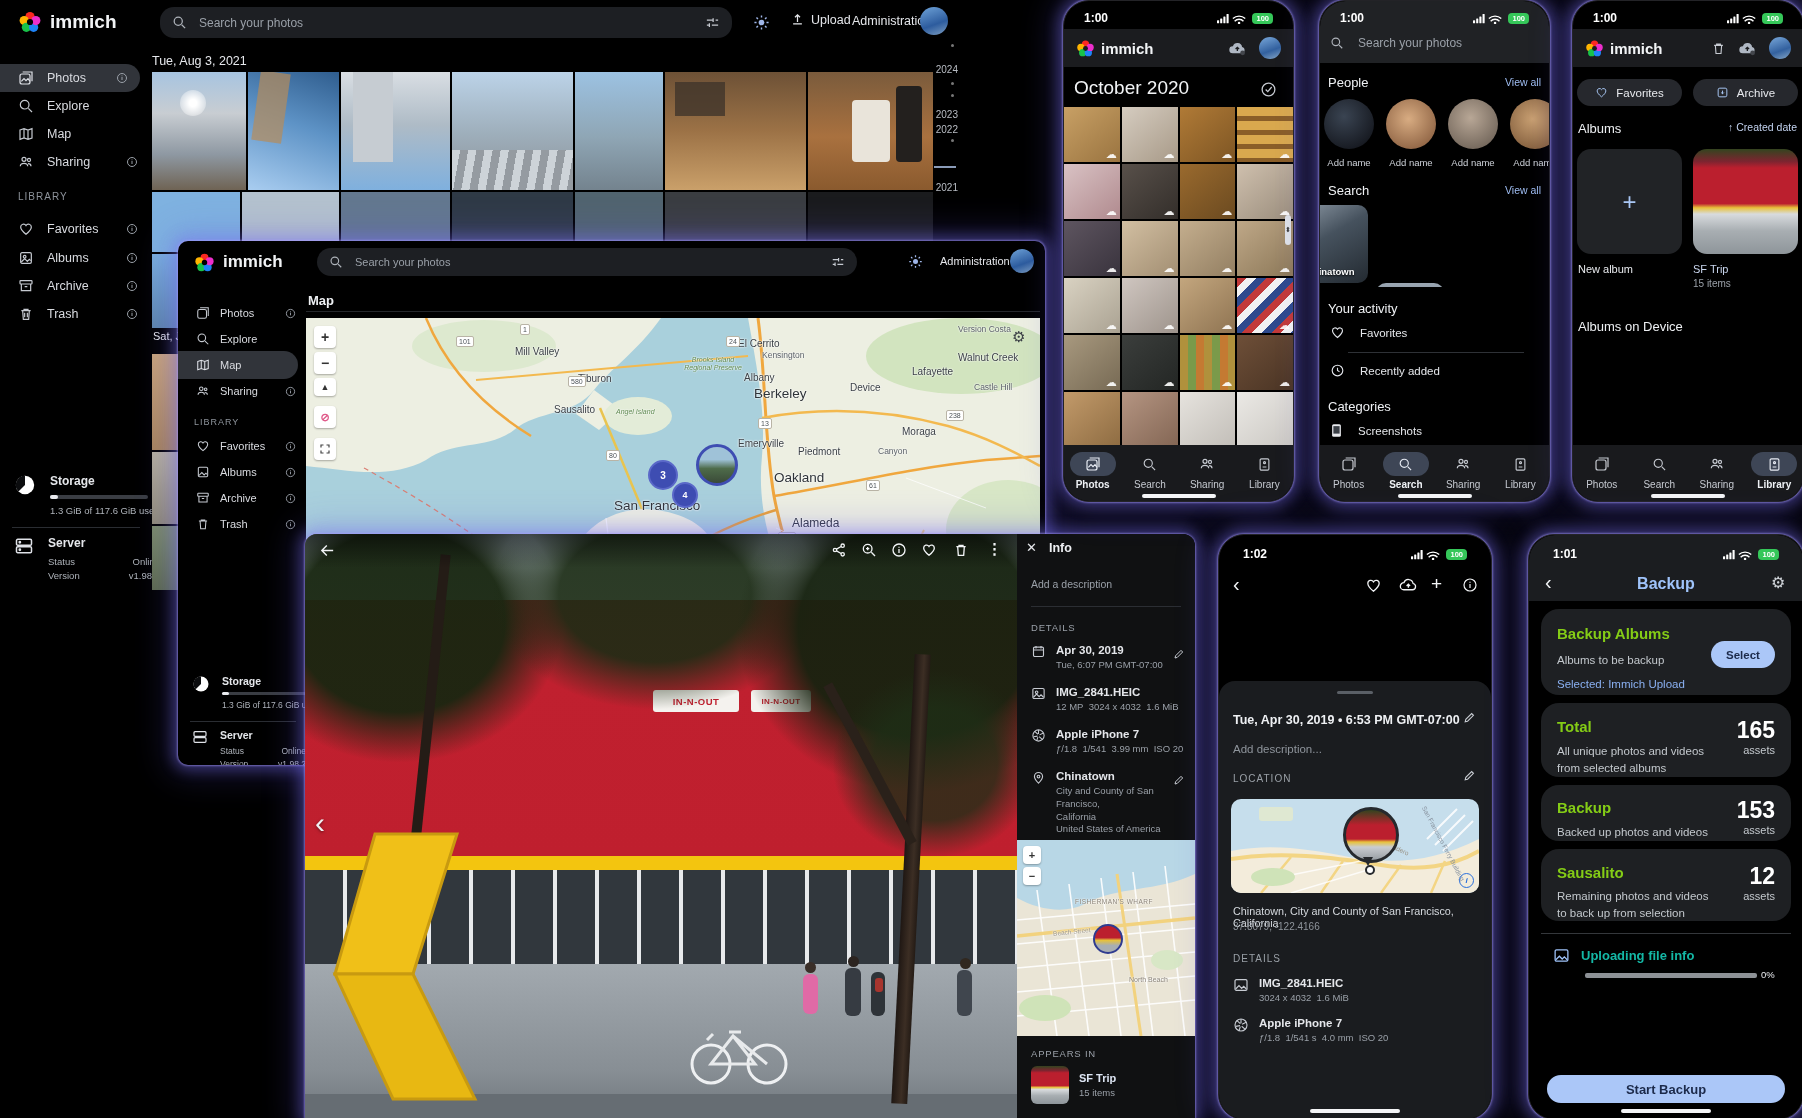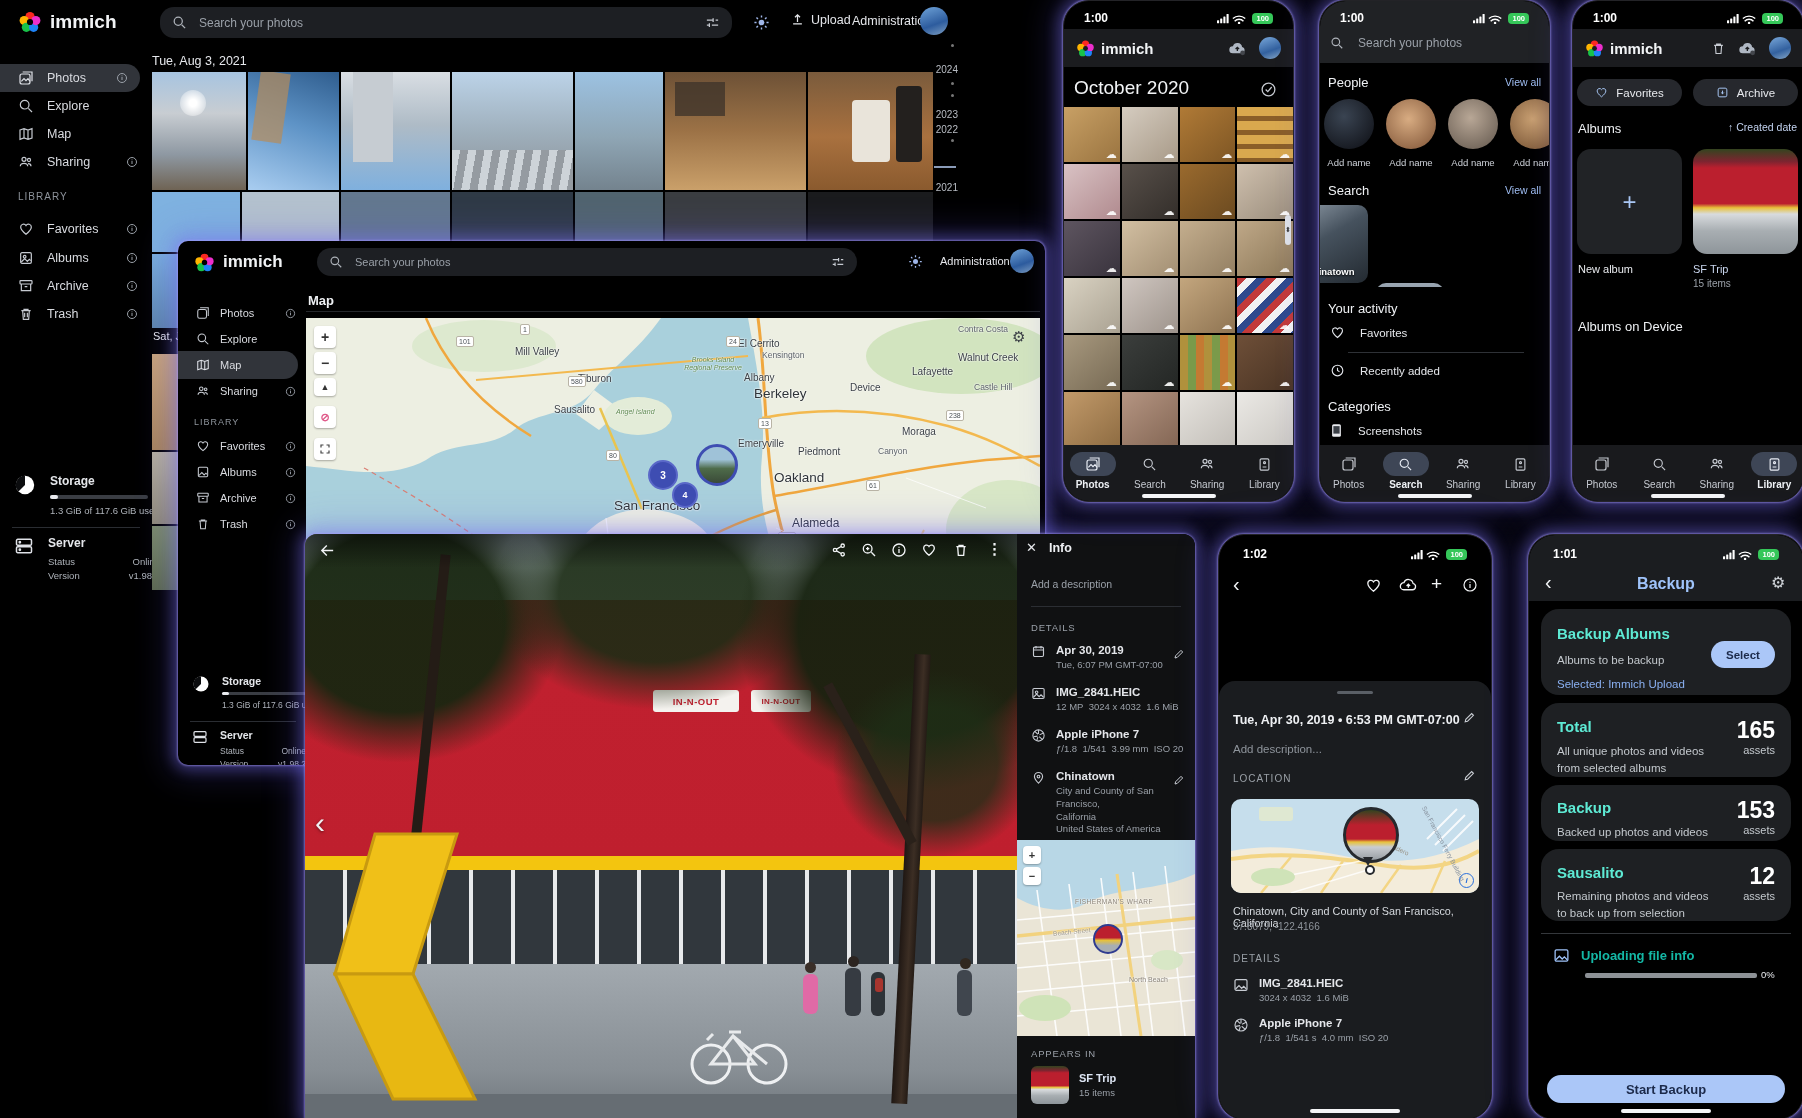--- a/index.html
+++ b/index.html
@@ -39,21 +39,21 @@
   .mlabel.park{font-size:7px;color:#5f8a50;font-style:italic;text-align:center;line-height:1.15;}
   .badge{position:absolute;background:#fff;border:1px solid #b9b4a6;border-radius:2px;color:#4c5258;font-size:7px;padding:0 2px;line-height:9px;}
   .cluster{position:absolute;width:26px;height:26px;border-radius:50%;background:#3e4db2;border:2px solid #5a68c8;color:#fff;font-size:10px;font-weight:700;display:flex;align-items:center;justify-content:center;}
   .mapctl{width:22px;height:22px;background:#fff;border-radius:4px;color:#333;display:flex;align-items:center;justify-content:center;font-size:14px;font-weight:700;box-shadow:0 1px 2px rgba(0,0,0,.3);}
   
   .irow{position:absolute;display:flex;gap:10px;color:#e4e6ea;}
   .irow .t1{font-size:11.5px;font-weight:600;}
   .irow .t2{font-size:9.5px;color:#9aa0a8;margin-top:3px;line-height:1.35;}
   
   .bcard{position:absolute;left:12px;width:250px;background:#1e2023;border-radius:18px;box-sizing:border-box;}
-  .bcard h3{margin:0;font-size:15px;font-weight:700;color:#5eead4;}
+  .bcard h3{margin:0;font-size:15px;font-weight:700;color:#84cc16;}
   .bcard .d{font-size:11.5px;color:#c3c8cd;line-height:1.45;}
   .bigval{font-size:23px;font-weight:700;color:#fff;text-align:right;}
   .unit{font-size:11px;color:#c3c8cd;text-align:right;}
   .chip{position:absolute;height:27px;border-radius:14px;background:#26282d;display:flex;align-items:center;justify-content:center;gap:8px;font-size:11.5px;color:#e8eaee;}
   .thumbcell{position:relative;overflow:hidden;}
   .cl{position:absolute;right:3px;bottom:1px;color:rgba(255,255,255,.9);font-size:11px;}
   .innout-thumb{background:linear-gradient(180deg,#33441f 0%,#7e2430 12%,#bb1f2e 18%,#bb1f2e 52%,#e8c23a 56%,#d8dbde 62%,#a8aeb2 78%,#8e959a 100%);}
   .pencil{color:#c9cdd3;}
 </style>
 </head>
@@ -512,21 +512,21 @@
     <span class="mlabel" style="left:544px;top:64px;">Device</span>
     <span class="mlabel" style="left:606px;top:48px;">Lafayette</span>
     <span class="mlabel" style="left:652px;top:34px;">Walnut Creek</span>
     <span class="mlabel" style="left:596px;top:108px;">Moraga</span>
     <span class="mlabel small" style="left:668px;top:64px;">Castle Hill</span>
     <span class="mlabel" style="left:432px;top:120px;">Emeryville</span>
     <span class="mlabel" style="left:492px;top:128px;">Piedmont</span>
     <span class="mlabel big" style="left:468px;top:152px;">Oakland</span>
     <span class="mlabel big" style="left:486px;top:198px;font-size:12px;">Alameda</span>
     <span class="mlabel big" style="left:308px;top:180px;">San Francisco</span>
-    <span class="mlabel small" style="left:652px;top:6px;">Contra Costa</span>
+    <span class="mlabel small" style="left:652px;top:6px;">Version Costa</span>
     <span class="mlabel small" style="left:572px;top:128px;">Canyon</span>
     
     <span class="badge" style="left:150px;top:18px;">101</span>
     <span class="badge" style="left:214px;top:6px;">1</span>
     <span class="badge" style="left:262px;top:58px;">580</span>
     <span class="badge" style="left:300px;top:132px;">80</span>
     <span class="badge" style="left:420px;top:18px;">24</span>
     <span class="badge" style="left:452px;top:100px;">13</span>
     <span class="badge" style="left:472px;top:214px;">880</span>
     <span class="badge" style="left:560px;top:162px;">61</span>

